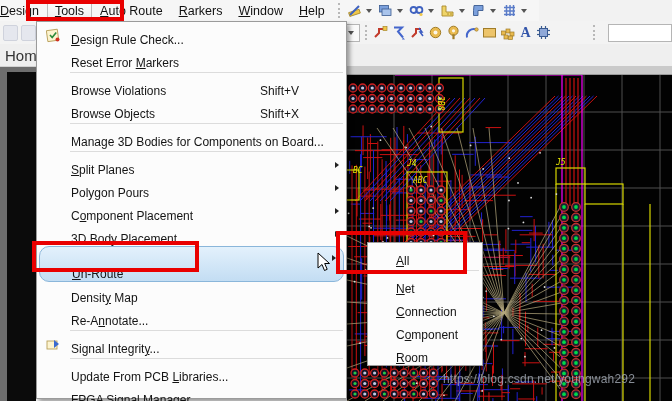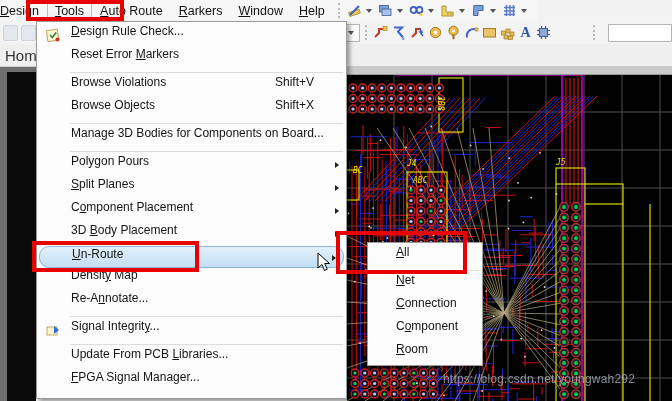--- a/index.html
+++ b/index.html
@@ -35,24 +35,24 @@
 
   
   .pcb{position:absolute;left:347px;top:66px;width:325px;height:335px;background:#0c4a6e;z-index:1;}
   .pcb-strip{position:absolute;left:0;top:0;width:325px;height:8px;background:#cacaca;border-bottom:1px solid #9a9a9a;}
   .pcb-label{position:absolute;color:#e6e600;font-family:"DejaVu Sans Mono",monospace;font-size:8px;font-style:italic;z-index:2;}
   .watermark{position:absolute;left:96px;top:306px;font-size:12px;color:rgba(168,175,186,0.8);white-space:nowrap;z-index:3;letter-spacing:.2px;}
 
   
   .popup{position:absolute;background:#fcfcfc;border:1px solid #9b9b9b;box-shadow:3px 3px 4px rgba(0,0,0,.35);z-index:4;font-size:12px;color:#141414;}
   #tools-menu{left:36px;top:21px;width:311px;height:378px;padding-top:2px;box-sizing:border-box;}
-  .mi{position:relative;height:23px;display:flex;align-items:flex-start;padding-left:34px;padding-right:6px;box-sizing:border-box;cursor:default;}
+  .mi{position:relative;height:23px;display:flex;align-items:flex-end;padding-left:34px;padding-right:21px;box-sizing:border-box;cursor:default;}
   .mi .shortcut{margin-left:auto;padding-right:26px;}
   .mi .sub-arrow{position:absolute;right:7px;top:8px;width:0;height:0;border-top:3.5px solid transparent;border-bottom:3.5px solid transparent;border-left:4.5px solid #222;}
-  .mi.hl{background:linear-gradient(#e3f1fc,#c3ddf3);border:1px solid #8ab6da;border-radius:10px;margin:0 2px;padding-left:32px;height:22px;}
+  .mi.hl{background:linear-gradient(#e3f1fc,#c3ddf3);border:1px solid #8ab6da;border-radius:10px;margin:0 2px;padding-left:32px;height:36px;}
   .msep{border-top:1px solid #dcdcdc;margin:2px 3px 2px 33px;height:0;}
   .mico{position:absolute;left:8px;top:3px;width:16px;height:16px;display:flex;align-items:center;justify-content:center;}
 
   #unroute-submenu{left:347px;top:242px;width:116px;height:124px;padding-top:2px;box-sizing:border-box;z-index:5;margin-left:20px;}
   #unroute-submenu .mi{padding-left:28px;height:23px;}
   #unroute-submenu .msep{margin-left:26px;}
 
   
   .ann{position:absolute;border:4px solid #e90000;box-sizing:border-box;z-index:8;pointer-events:none;}
   #ann-tools{left:26px;top:0px;width:98px;height:21px;}
@@ -951,25 +951,25 @@
     <div class="mi">
       <span><span>Browse Objects</span><span class="k"></span><span></span></span>
       <span class="shortcut">Shift+X</span>
     </div>
     <div class="msep"></div>
     <div class="mi">
       <span><span>Manage 3D Bodies for Components on Board...</span><span class="k"></span><span></span></span>
     </div>
     <div class="msep"></div>
     <div class="mi">
+      <span><span></span><span class="k">S</span><span>plit Planes</span></span>
+      <span class="sub-arrow"></span>
+    </div>
+    <div class="mi">
       <span><span>Poly</span><span class="k">g</span><span>on Pours</span></span>
-      <span class="sub-arrow"></span>
-    </div>
-    <div class="mi">
-      <span><span></span><span class="k">S</span><span>plit Planes</span></span>
       <span class="sub-arrow"></span>
     </div>
     <div class="mi">
       <span><span>C</span><span class="k">o</span><span>mponent Placement</span></span>
       <span class="sub-arrow"></span>
     </div>
     <div class="mi">
       <span><span>3D </span><span class="k">B</span><span>ody Placement</span></span>
       <span class="sub-arrow"></span>
     </div>

